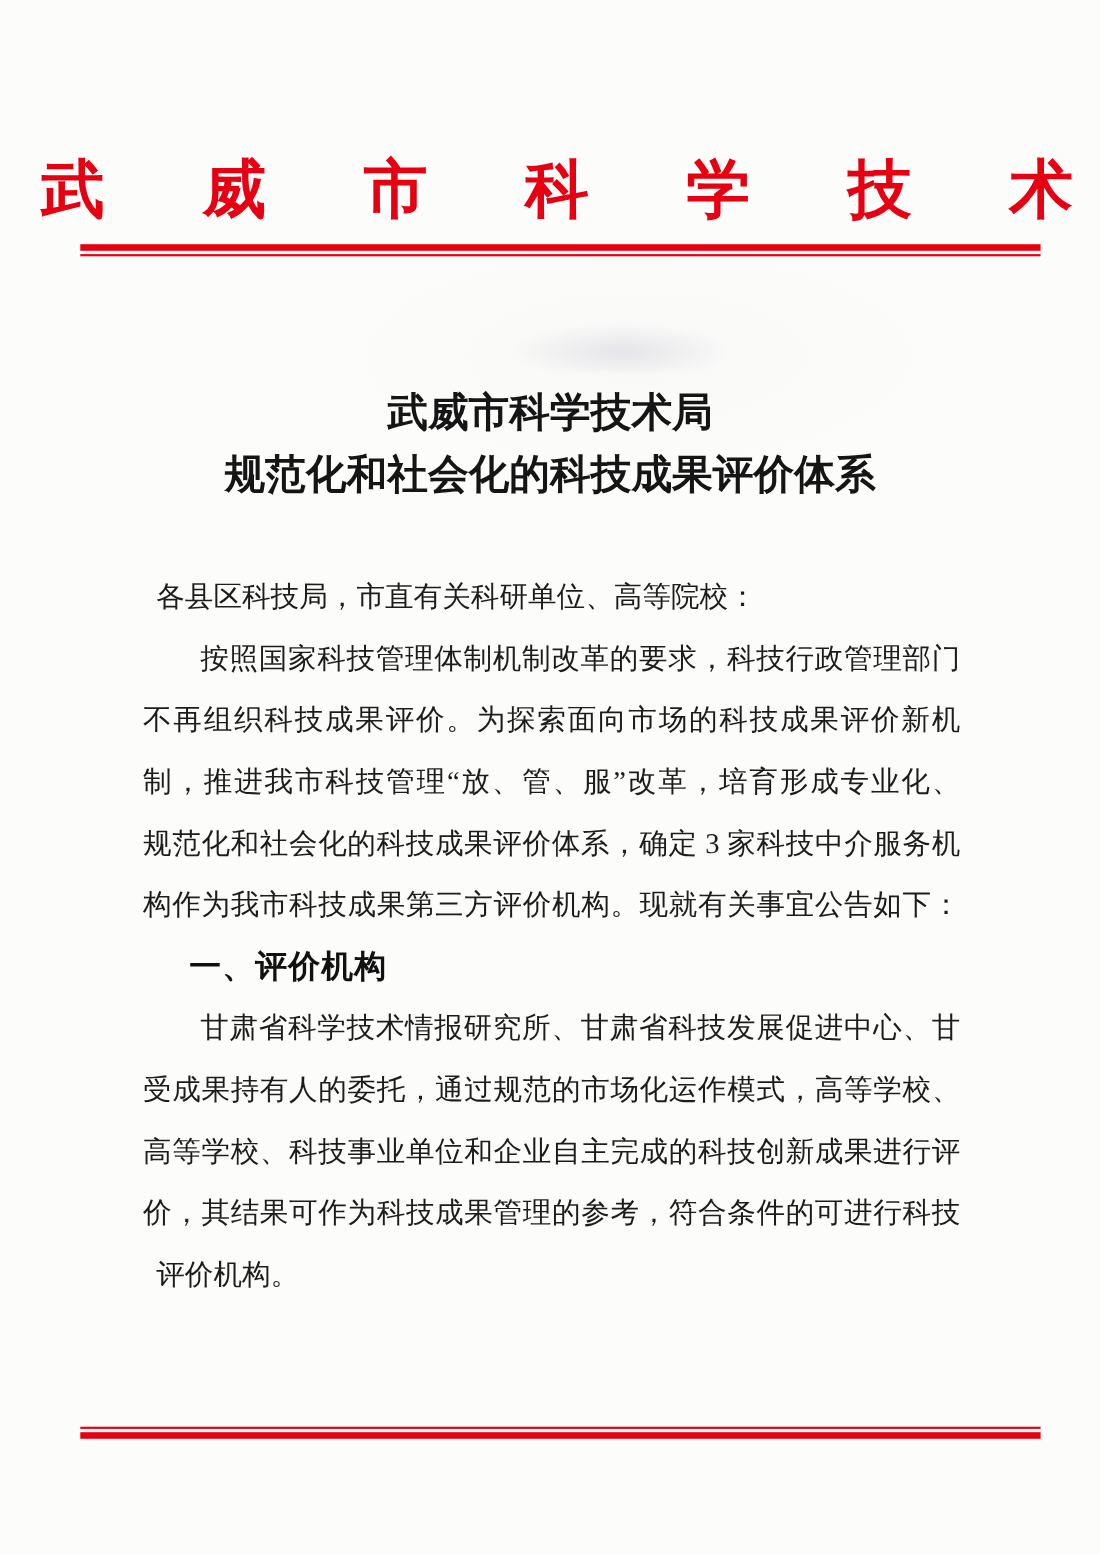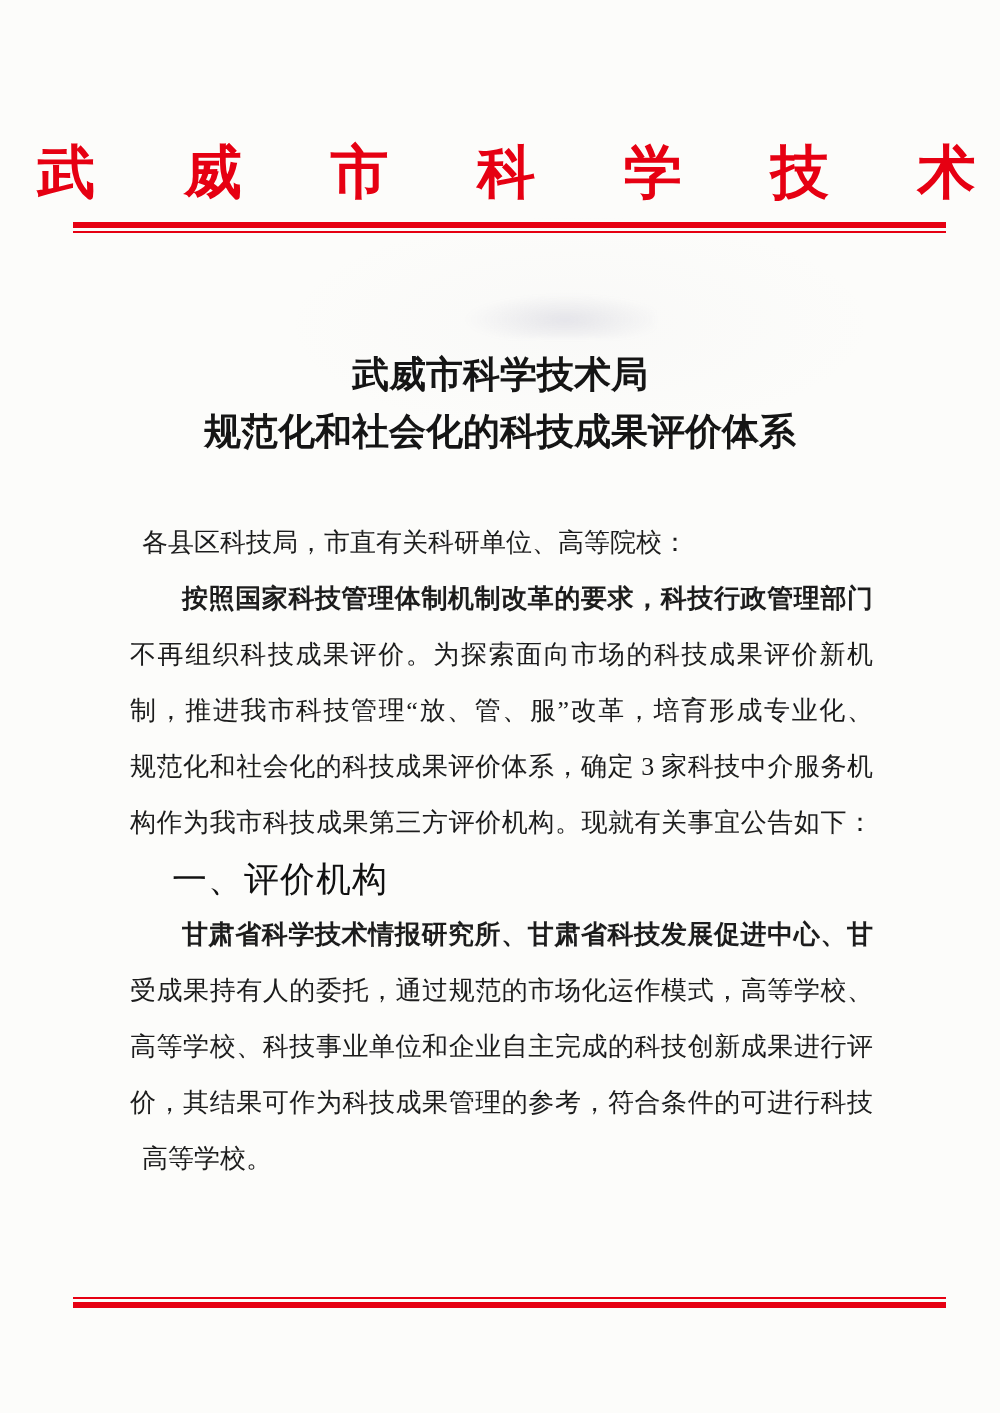--- a/index.html
+++ b/index.html
@@ -69,25 +69,25 @@
   .line {
     text-align: justify;
     text-align-last: justify;
     text-justify: inter-character;
   }
   .line.open {
     text-align: left;
     text-align-last: left;
     margin-left: 12px;
   }
-  .line.indent { text-indent: 2em; font-weight: bold; }
+  .line.indent { text-indent: 2em; }
   .line.heading {
     font-family: "Liberation Sans", sans-serif;
-    font-weight: 400;
-    font-size: 35px;
+    font-weight: 700;
+    font-size: 29px;
     text-indent: 42px;
     text-align: left;
     text-align-last: left;
     letter-spacing: 1px;
     color: #111;
   }
 
   
   .bleed-artifact {
     position: absolute;
@@ -119,19 +119,19 @@
     <div class="line indent">按照国家科技管理体制机制改革的要求，科技行政管理部门</div>
     <div class="line">不再组织科技成果评价。为探索面向市场的科技成果评价新机</div>
     <div class="line">制，推进我市科技管理“放、管、服”改革，培育形成专业化、</div>
     <div class="line">规范化和社会化的科技成果评价体系，确定 3 家科技中介服务机</div>
     <div class="line">构作为我市科技成果第三方评价机构。现就有关事宜公告如下：</div>
     <div class="line heading">一、评价机构</div>
     <div class="line indent">甘肃省科学技术情报研究所、甘肃省科技发展促进中心、甘</div>
     <div class="line">受成果持有人的委托，通过规范的市场化运作模式，高等学校、</div>
     <div class="line">高等学校、科技事业单位和企业自主完成的科技创新成果进行评</div>
     <div class="line">价，其结果可作为科技成果管理的参考，符合条件的可进行科技</div>
-    <div class="line open">高等学校。</div>
+    <div class="line open">评价机构。</div>
   </div>
 
   <div class="rule rule-bottom-thin"></div>
   <div class="rule rule-bottom-thick"></div>
 
 </div>
 
 </body></html>

